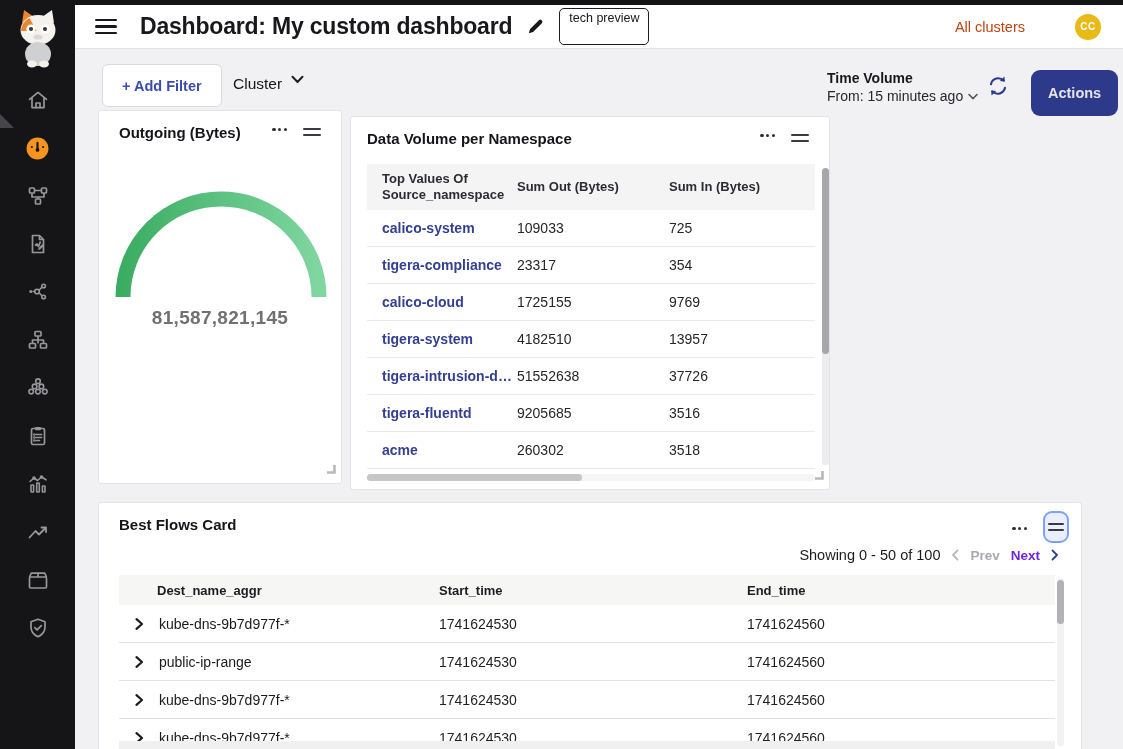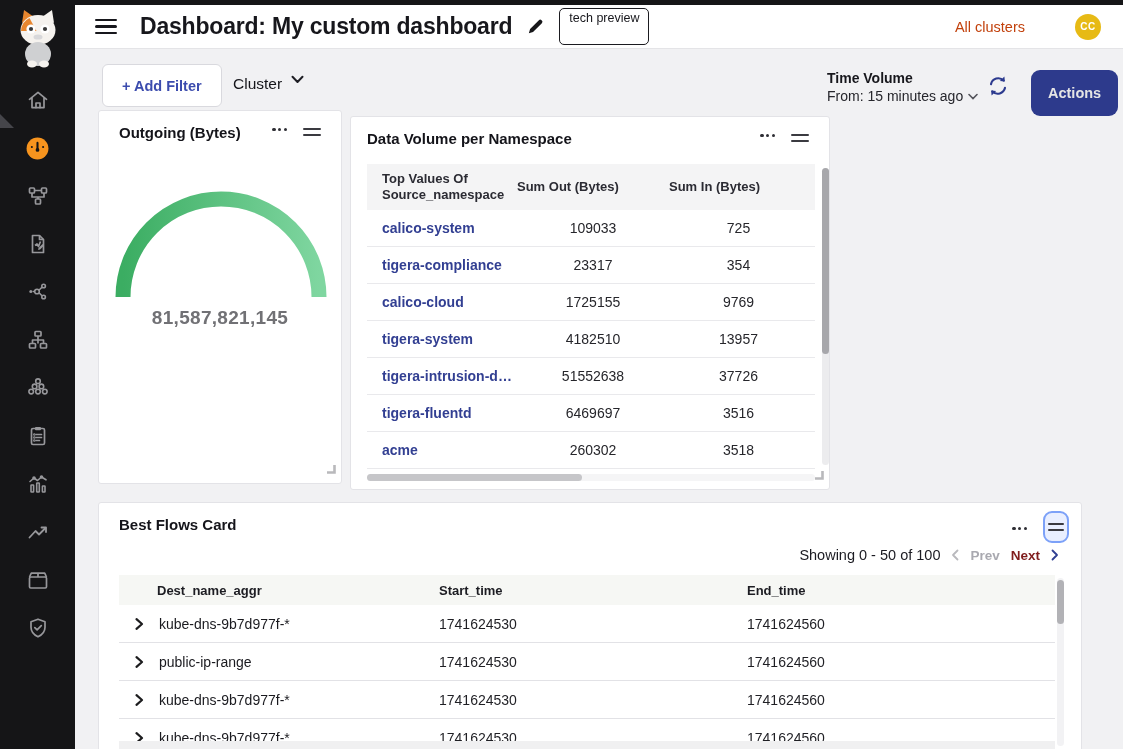--- a/index.html
+++ b/index.html
@@ -64,36 +64,36 @@
 
   .card-datavol { left:275px; top:67px; width:480px; height:374px; }
   .dv-table { position:absolute; left:16px; top:47px; width:448px; }
   .dv-hrow { display:grid; grid-template-columns:150px 152px 139px; background:#f4f4f5; min-height:46px; align-items:center; }
   .dv-hrow div { font-size:13px; font-weight:700; color:#2b2b33; line-height:1.22; padding-right:6px; }
   .dv-hrow div:first-child { padding-left:15px; }
   .dv-row { display:grid; grid-template-columns:150px 152px 139px; height:37px; align-items:center;
             border-bottom:1px solid #e9e9ec; background:#fff; }
   .dv-ns { padding-left:15px; font-size:14px; font-weight:700; color:#323f92; cursor:pointer;
            white-space:nowrap; overflow:hidden; }
-  .dv-num { font-size:14px; color:#26262b;text-align:center; }
+  .dv-num { font-size:14px; color:#26262b; }
   .dv-vscroll { position:absolute; right:0; top:51px; width:7px; height:297px; background:#ececee; border-radius:4px; }
   .dv-vscroll i { display:block; width:7px; height:186px; background:#a7a7ab; border-radius:4px; }
   .dv-hscroll { position:absolute; left:16px; top:357px; width:448px; height:7px; background:#f5f5f6; border-radius:4px; }
   .dv-hscroll i { display:block; width:215px; height:7px; background:#c6c6c9; border-radius:4px; }
 
   .card-bestflows { left:23px; top:453px; width:984px; height:300px; }
   .bf-dots { position:absolute; right:50px; top:20px; }
   .bf-handle { position:absolute; right:12px; top:8px; width:26px; height:32px; border:2px solid #7ca1f8;
                background:#e9efff; border-radius:9px; display:flex; flex-direction:column; gap:3.5px;
                align-items:center; justify-content:center; cursor:grab; }
   .bf-handle i { width:16px; height:2.2px; background:#3a3a40; border-radius:1px; }
   .bf-pager { position:absolute; right:22px; top:44px; display:flex; align-items:center; gap:11px; }
   .bf-showing { font-size:14.5px; color:#1b1b22; }
   .pg-prev { font-size:13.5px; font-weight:700; color:#a9a9b0; cursor:default; }
-  .pg-next { font-size:13.5px; font-weight:700; color:#7f1d1d; cursor:pointer; }
+  .pg-next { font-size:13.5px; font-weight:700; color:#6d28d9; cursor:pointer; }
   .pg-chev { display:flex; align-items:center; }
 
   .bf-table { position:absolute; left:20px; top:72px; width:936px; }
   .bf-hrow { display:grid; grid-template-columns:320px 308px 308px; background:#f6f7f4; height:30px; align-items:center; }
   .bf-hrow div { font-size:13px; font-weight:700; color:#1c1c22; }
   .bf-hrow div:first-child { padding-left:38px; }
   .bf-body { height:136px; overflow:hidden; }
   .bf-row { display:grid; grid-template-columns:320px 308px 308px; height:38px; align-items:center;
             border-bottom:1px solid #e2e2e6; background:#fff; }
   .bf-dest { display:flex; align-items:center; gap:13px; padding-left:13px; }
@@ -347,21 +347,21 @@
         <div class="dv-num">4182510</div>
         <div class="dv-num">13957</div>
       </div>
       <div class="dv-row">
         <div class="dv-ns">tigera-intrusion-d…</div>
         <div class="dv-num">51552638</div>
         <div class="dv-num">37726</div>
       </div>
       <div class="dv-row">
         <div class="dv-ns">tigera-fluentd</div>
-        <div class="dv-num">6469697</div>
+        <div class="dv-num">9205685</div>
         <div class="dv-num">3516</div>
       </div>
       <div class="dv-row">
         <div class="dv-ns">acme</div>
         <div class="dv-num">260302</div>
         <div class="dv-num">3518</div>
       </div>
     </div>
     <div class="dv-vscroll">
         <i></i>

